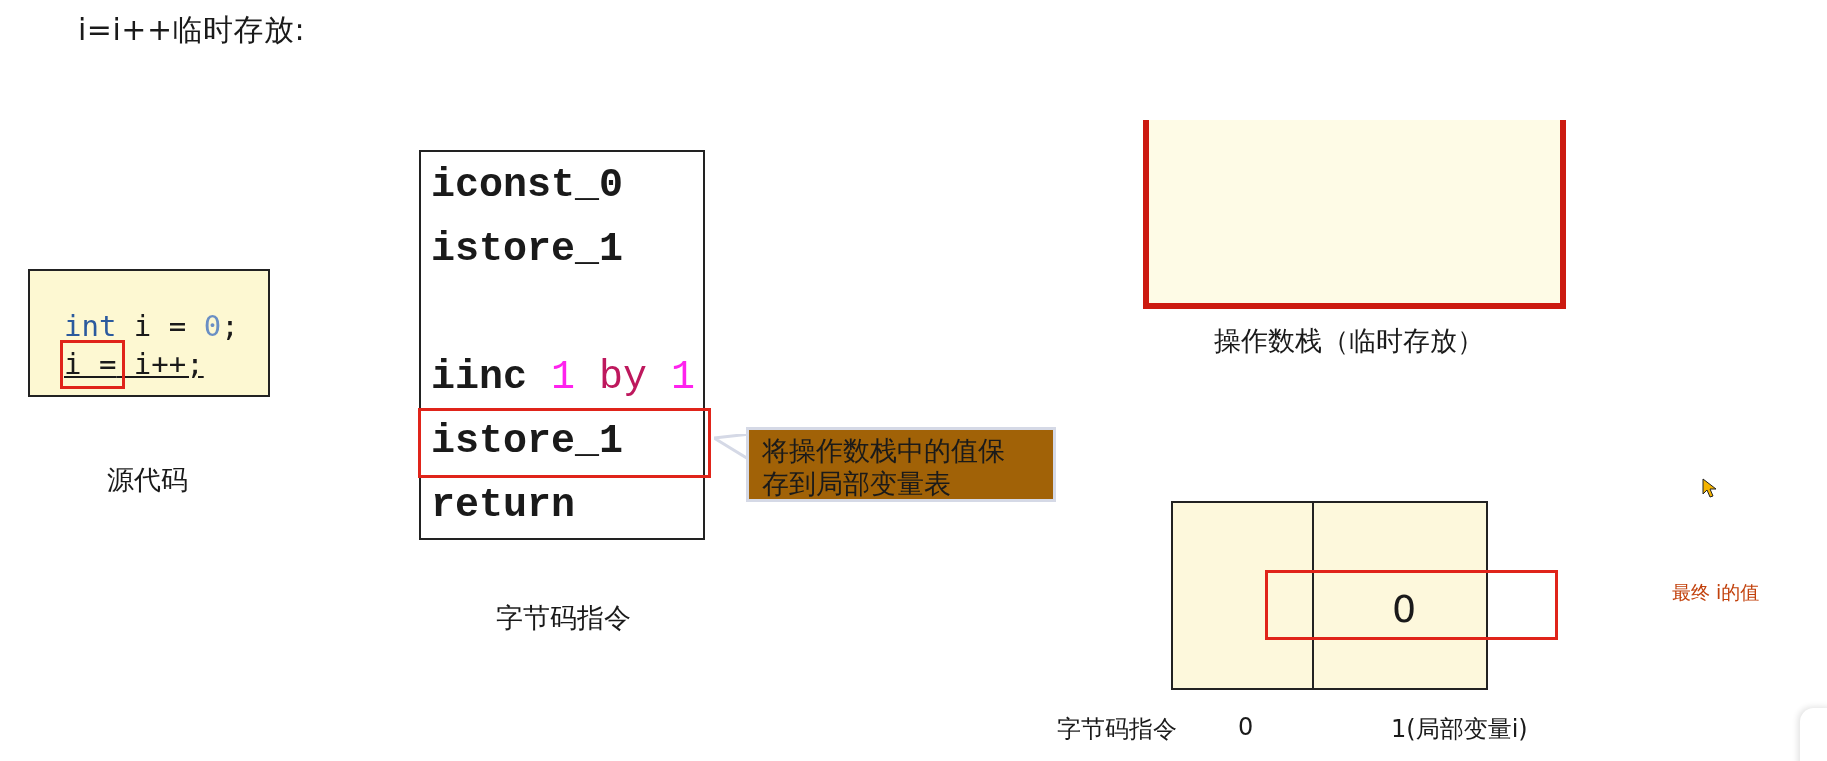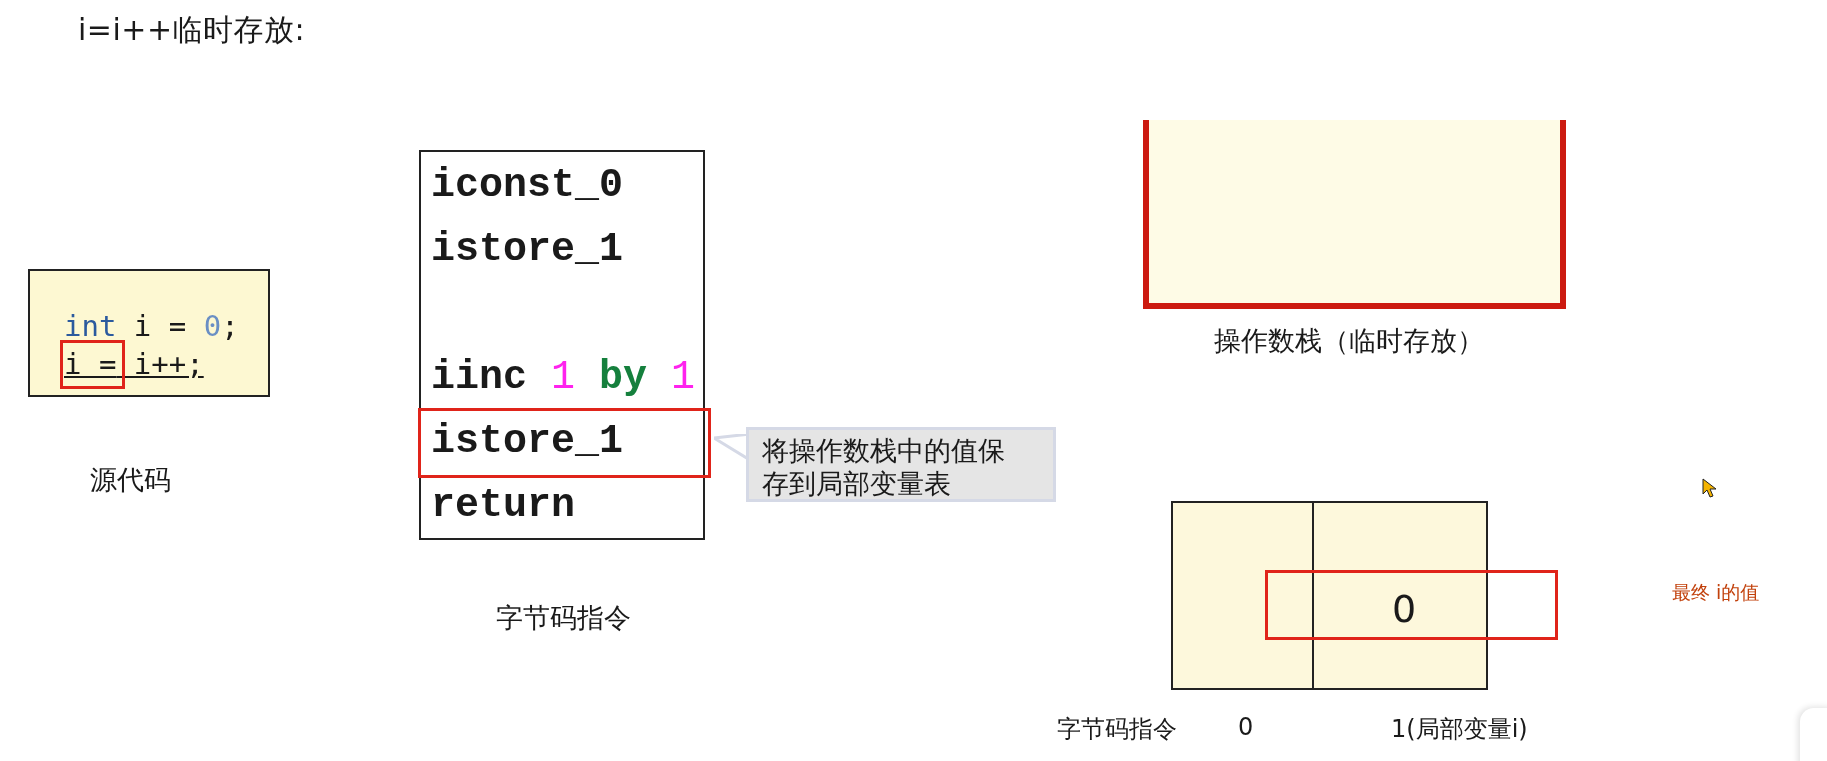--- a/index.html
+++ b/index.html
@@ -18,42 +18,42 @@
   }
   .src-line { position: absolute; left: 34px; white-space: pre; }
   .src-line.l1 { top: 18px; margin-top: 20px; }
   .src-line.l2 { top: 76px; text-decoration: underline; }
   .kw { color: #2b5a9e; }
   .num { color: #6a8fc4; }
   .hl-box {
     position: absolute; left: 30px; top: 69px; width: 65px; height: 49px;
     border: 3px solid #e0241a; box-sizing: border-box;
   }
-  .label-src { left: 90px; top: 462px; font-size: 27px; }
+  .label-src { left: 107px; top: 462px; font-size: 27px; }
 
   
   .bc-box {
     left: 419px; top: 150px; width: 286px; height: 390px;
     border: 2px solid #222; box-sizing: border-box; background: #fff;
     font-family: "Liberation Mono", "DejaVu Sans Mono", monospace; font-weight: bold;
     font-size: 40px;
   }
   .bc-line { position: absolute; left: 10px; white-space: pre; line-height: 1; }
   .bc-line .mag { color: #ff22ee; font-weight: normal; }
-  .bc-line .dim { color: #15803d; font-weight: bold; }
+  .bc-line .dim { color: #be185d; font-weight: normal; }
   .bc-hl {
     position: absolute; left: -3px; top: 256px; width: 293px; height: 70px;
     border: 3px solid #e0241a; box-sizing: border-box;
   }
   .label-bc { left: 496px; top: 600px; font-size: 27px; }
 
   
   .callout {
     left: 746px; top: 427px; width: 310px; height: 75px;
-    border: 3px solid #d5d9e6; box-sizing: border-box; background: #e5e5e5;
+    border: 3px solid #d5d9e6; box-sizing: border-box; background: #a16207;
     font-size: 27px; line-height: 33px; padding: 4px 0 0 13px;
   }
   .callout-tail { left: 714px; top: 434px; }
 
   
   .stack {
     left: 1143px; top: 120px; width: 423px; height: 189px;
     background: #fefbe6;
     border-left: 6px solid #cc1a10; border-right: 6px solid #cc1a10; border-bottom: 6px solid #cc1a10;
     box-sizing: border-box;

